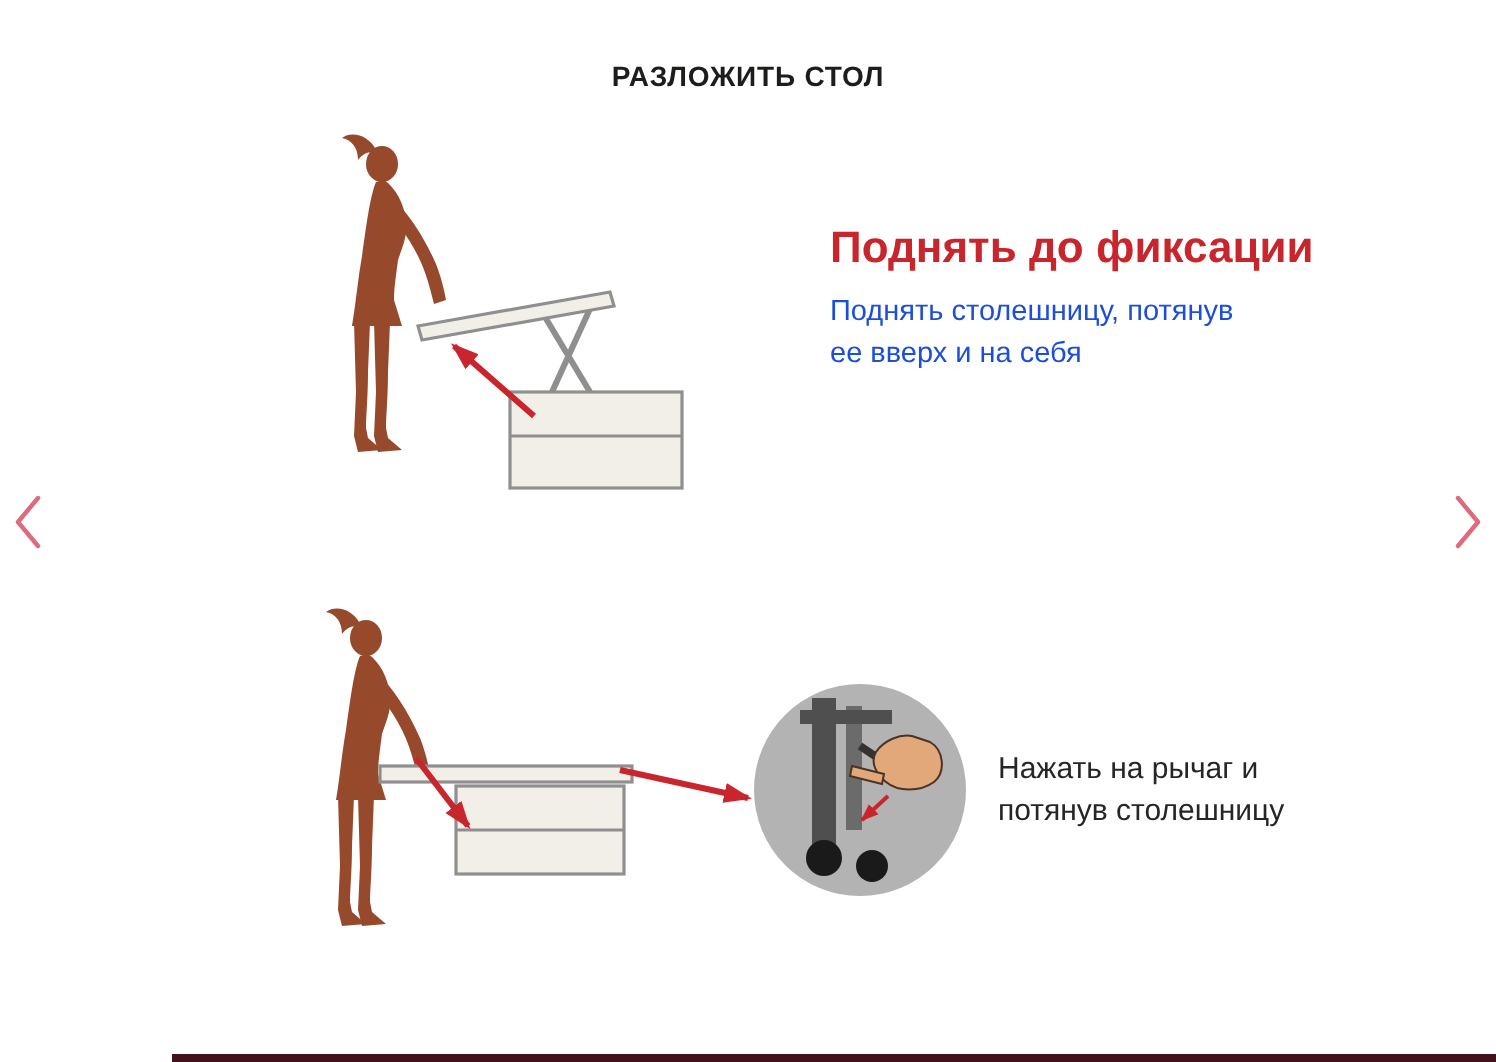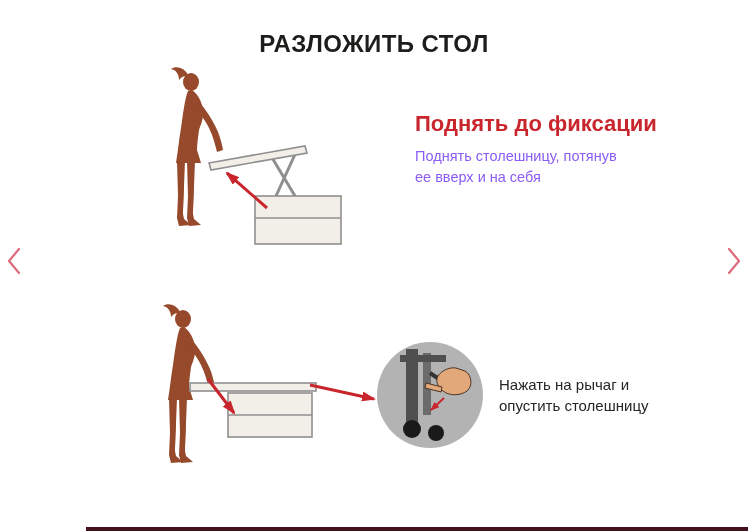--- a/index.html
+++ b/index.html
@@ -3,41 +3,41 @@
 <meta charset="utf-8">
 <style>
   :root{
     --bg:#ffffff; --accent:#c9252c; --text:#1d1d1b; --silhouette:#96492b;
     --chevron:#dd6b7b; --bar:#42111c;
   }
   *{margin:0;padding:0;box-sizing:border-box;}
   body{font-family:"Liberation Sans",sans-serif;background:#fff;}
   .page{position:relative;width:748px;height:531px;background:var(--bg);overflow:hidden;}
   .section-title{position:absolute;left:0;width:100%;text-align:center;
-    font-size:24px;font-weight:bold;color:var(--text);letter-spacing:.4px;}
+    font-size:14px;font-weight:bold;color:var(--text);letter-spacing:.4px;}
   .title-unfold{top:30px;}
   .title-fold{top:269px;}
   .illustration{position:absolute;}
   .illus-unfold{left:135px;top:58px;}
   .illus-fold{left:120px;top:295px;}
   .silhouette{fill:var(--silhouette);stroke:none;}
   .table-shape{fill:#f2efe8;stroke:#8f8f8f;stroke-width:1.6;}
   .table-line{stroke:#8f8f8f;stroke-width:1.6;fill:none;}
   .strut{stroke:#8f8f8f;stroke-width:3;fill:none;}
   .arrow-line{stroke:var(--accent);stroke-width:3;fill:none;}
   .arrow-thin{stroke:var(--accent);stroke-width:2;fill:none;}
   .arrow-fill{fill:var(--accent);}
   .zoom-circle{fill:#b3b3b3;}
   .mech-dark{fill:#4f4f4f;}
   .mech-mid{fill:#6b6b6b;}
   .mech-line{stroke:#333333;stroke-width:4;fill:none;}
   .wheel{fill:#1a1a1a;}
   .hand{fill:#e2a87a;stroke:#4a3326;stroke-width:1;}
   .step-title{position:absolute;left:415px;top:111px;font-size:22px;font-weight:bold;color:var(--accent);}
-  .step-text{position:absolute;left:415px;top:146px;width:205px;font-size:14.5px;line-height:1.42;color:#8b5cf6;}
+  .step-text{position:absolute;left:415px;top:146px;width:205px;font-size:14.5px;line-height:1.42;color:#1d4ed8;}
   .fold-text{position:absolute;left:499px;top:374px;width:185px;font-size:15px;line-height:1.4;color:#262626;}
   .nav{position:absolute;top:244px;width:26px;height:36px;background:none;border:none;cursor:pointer;padding:0;}
   .nav-prev{left:2px;}
   .nav-next{right:2px;}
   .chevron{stroke:var(--chevron);stroke-width:2.2;fill:none;stroke-linecap:round;stroke-linejoin:round;}
   .bottom-bar{position:absolute;left:86px;right:0;bottom:0;height:4px;background:var(--bar);}
 </style>
 </head>
 <body>
 
@@ -120,17 +120,17 @@
       <rect class="mech-dark" x="280" y="60" width="46" height="7"></rect>
       <line class="mech-line" x1="310" y1="78" x2="331" y2="92"></line>
       <circle class="wheel" cx="292" cy="134" r="9"></circle>
       <circle class="wheel" cx="316" cy="138" r="8"></circle>
       <path class="hand" d="M345 76 C352 80 353 91 347 96 C340 101 329 101 323 96 C318 92 315 86 318 81 C322 75 330 72 336 73 Z"></path>
       <path class="hand" d="M322 92 L306 88 L305 93 L321 97 Z"></path>
       <line class="arrow-thin" x1="324" y1="103" x2="311" y2="115" marker-end="url(#ahSmall)"></line>
     </g>
   </svg>
 
-  <p class="fold-text">Нажать на рычаг и опустить столешницу</p>
+  <p class="fold-text">Нажать на рычаг и потянув столешницу</p>
 
   <div class="bottom-bar"></div>
 
 </div>
 
 </body></html>

